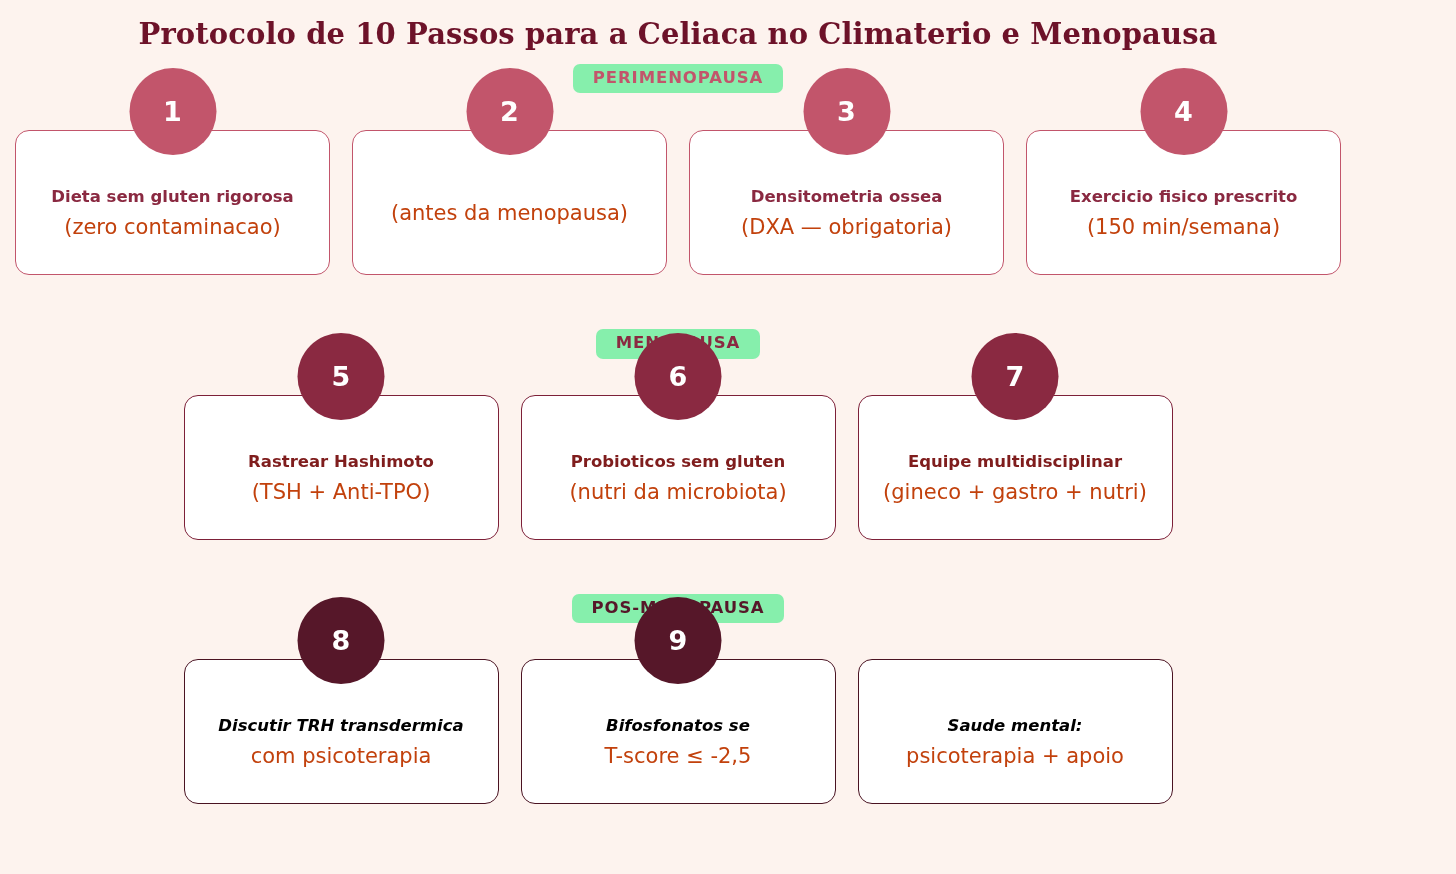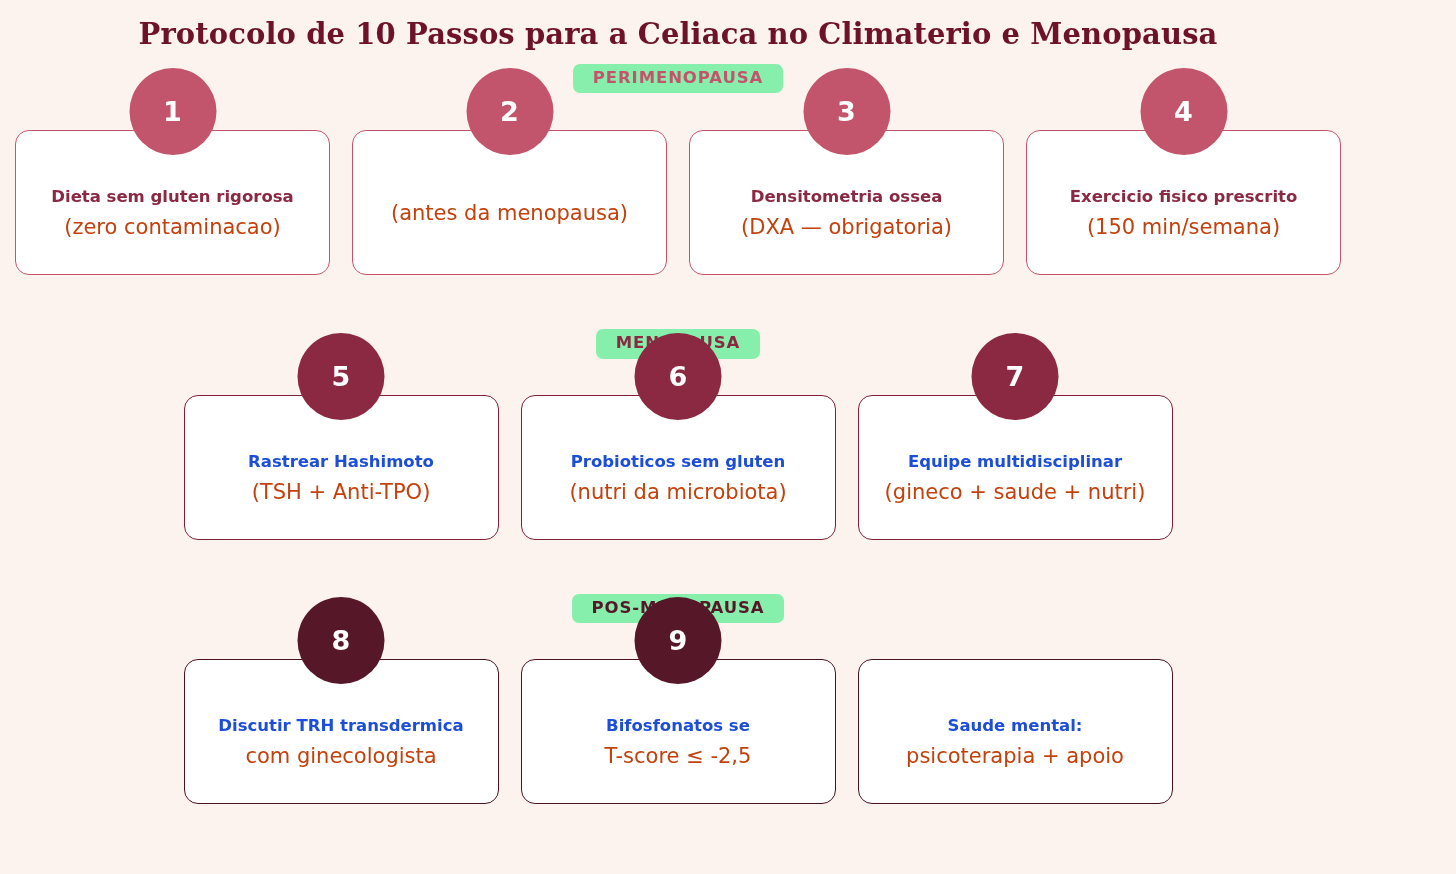--- a/index.html
+++ b/index.html
@@ -86,23 +86,23 @@
     color: #c2410c;
     line-height: 1.2;
     text-align: center;
     white-space: nowrap;
   }
 
   
   .r1 .card { border: 1.6px solid #c2556b; }
   .r1 .card .label { color: #8a2941; }
   .r2 .card { border: 1.6px solid #7d2038; }
-  .r2 .card .label { color: #1d4ed8; }
+  .r2 .card .label { color: #7f1d1d; }
   .r3 .card { border: 1.6px solid #4a1322; }
-  .r3 .card .label { color: #1d4ed8; }
+  .r3 .card .label { color: #000000; font-style: italic; }
 
   
   .badge {
     position: absolute;
     top: -63px;
     left: 50%;
     transform: translateX(-50%);
     width: 87px;
     height: 87px;
     border-radius: 50%;
@@ -171,33 +171,33 @@
       <div class="sub">(TSH + Anti-TPO)</div>
     </div>
     <div class="card">
       <div class="badge">6</div>
       <div class="label">Probioticos sem gluten</div>
       <div class="sub">(nutri da microbiota)</div>
     </div>
     <div class="card">
       <div class="badge">7</div>
       <div class="label">Equipe multidisciplinar</div>
-      <div class="sub">(gineco + saude + nutri)</div>
+      <div class="sub">(gineco + gastro + nutri)</div>
     </div>
   </div>
 
   <div class="pill-wrap sec-pos-pill">
     <span class="pill pos">POS-MENOPAUSA</span>
   </div>
 
   <div class="row row-3 r3">
     <div class="card">
       <div class="badge">8</div>
       <div class="label">Discutir TRH transdermica</div>
-      <div class="sub">com ginecologista</div>
+      <div class="sub">com psicoterapia</div>
     </div>
     <div class="card">
       <div class="badge">9</div>
       <div class="label">Bifosfonatos se</div>
       <div class="sub">T-score ≤ -2,5</div>
     </div>
     <div class="card">
       <div class="label">Saude mental:</div>
       <div class="sub">psicoterapia + apoio</div>
     </div>

